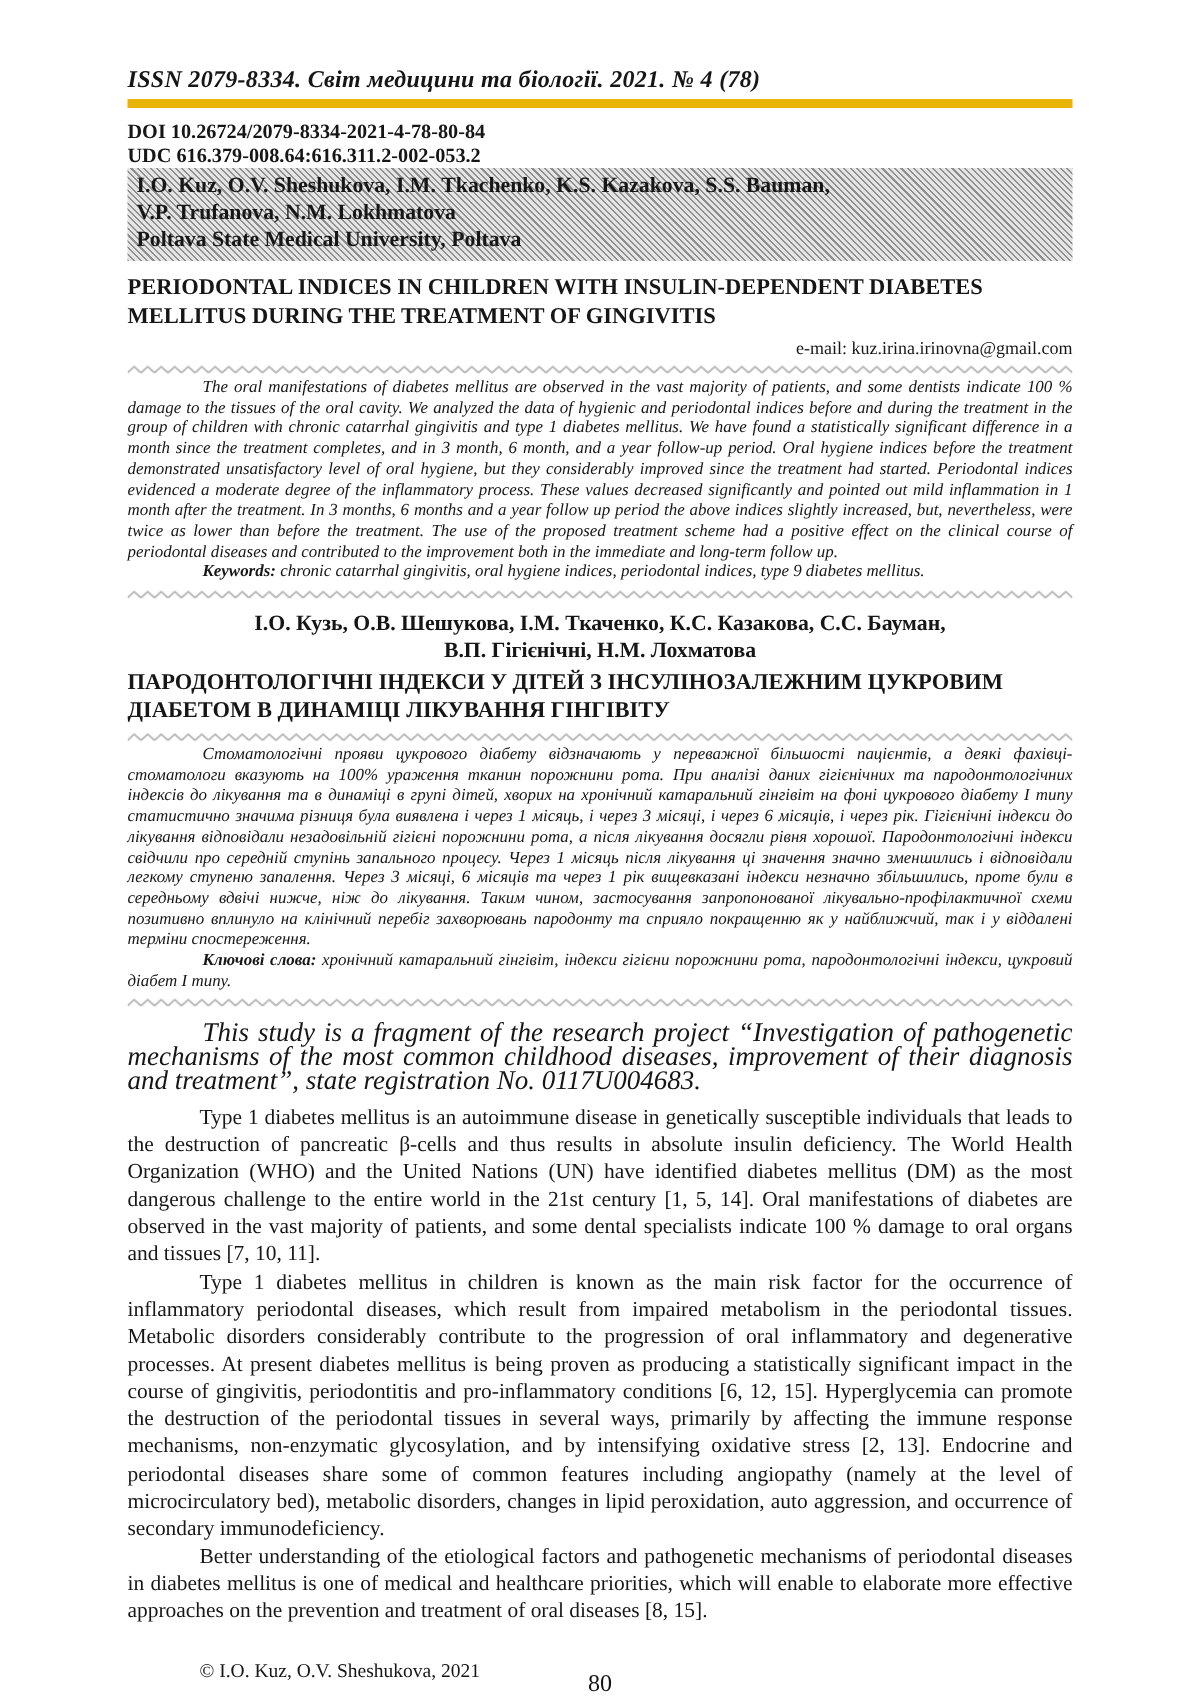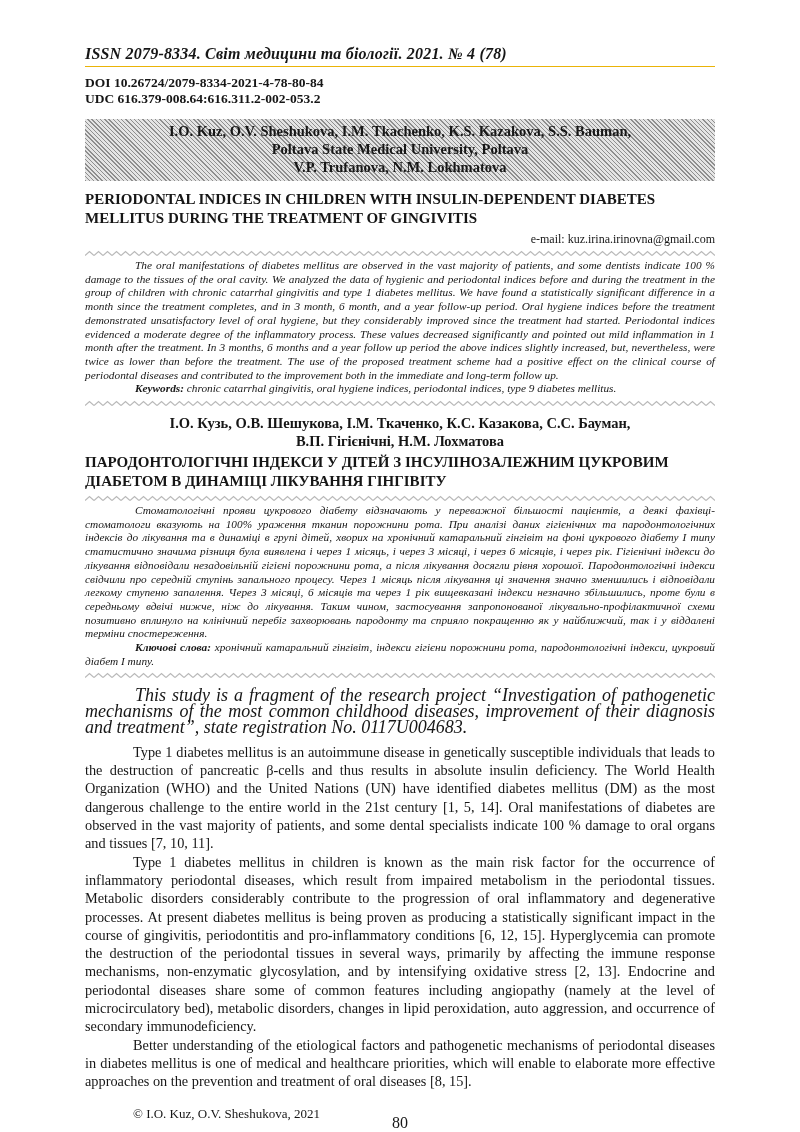--- a/index.html
+++ b/index.html
@@ -3,25 +3,25 @@
 <meta charset="utf-8">
 <style>
   html, body { margin:0; padding:0; background:#ffffff; }
   .page {
     width:800px; height:1132px; position:relative; box-sizing:border-box;
     padding:44px 85px 0 85px; background:#ffffff; color:#161616;
     font-family:"Liberation Serif","DejaVu Serif",serif; overflow:hidden;
   }
   .journal-header {
     font-weight:bold; font-style:italic; font-size:16px; line-height:19px;
-    border-bottom:1px solid #eab308; padding-bottom:3px; letter-spacing:0.2px;
+    border-bottom:6px solid #eab308; padding-bottom:3px; letter-spacing:0.2px;
   }
   .doi-block { margin-top:8px; font-weight:bold; font-size:13.5px; line-height:16px; }
   .authors-hatch {
-    margin-top:12px; text-align:center; font-weight:bold; font-size:14.5px; line-height:18px;
+    margin-top:0; font-weight:bold; font-size:14.5px; line-height:18px;
     padding:3px 6px 5px 6px;
     background:repeating-linear-gradient(45deg,#8e8e8e 0px,#8e8e8e 1px,#e4e4e4 1px,#e4e4e4 3px);
   }
   .title-en, .title-ua {
     margin-top:9px; font-weight:bold; font-size:15px; line-height:19px;
   }
   .email-line { text-align:right; font-size:12px; line-height:14px; margin-top:4px; }
   .zigzag { display:block; margin-top:4px; }
   .abstract { margin-top:2px; font-size:11.3px; line-height:13.7px; text-align:justify;font-style:italic; }
   .abstract p { margin:0; text-indent:50px; }
@@ -55,22 +55,22 @@
 
   <div class="journal-header">ISSN 2079-8334. Світ медицини та біології. 2021. № 4 (78)</div>
 
   <div class="doi-block">
     <div>DOI 10.26724/2079-8334-2021-4-78-80-84</div>
     <div>UDC 616.379-008.64:616.311.2-002-053.2</div>
   </div>
 
   <div class="authors-hatch">
     <div>І.О. Kuz, O.V. Sheshukova, І.М. Tkachenko, K.S. Kazakova, S.S. Bauman,</div>
+    <div>V.P. Trufanova, N.M. Lokhmatova</div>
     <div>Poltava State Medical University, Poltava</div>
-    <div>V.P. Trufanova, N.M. Lokhmatova</div>
   </div>
 
   <div class="title-en">PERIODONTAL INDICES IN CHILDREN WITH INSULIN-DEPENDENT DIABETES MELLITUS DURING THE TREATMENT OF GINGIVITIS</div>
 
   <div class="email-line">e-mail: kuz.irina.irinovna@gmail.com</div>
 
   <svg class="zigzag" width="100%" height="7">
       <rect width="100%" height="7" fill="url(#zzpat)"></rect>
     </svg>
 

